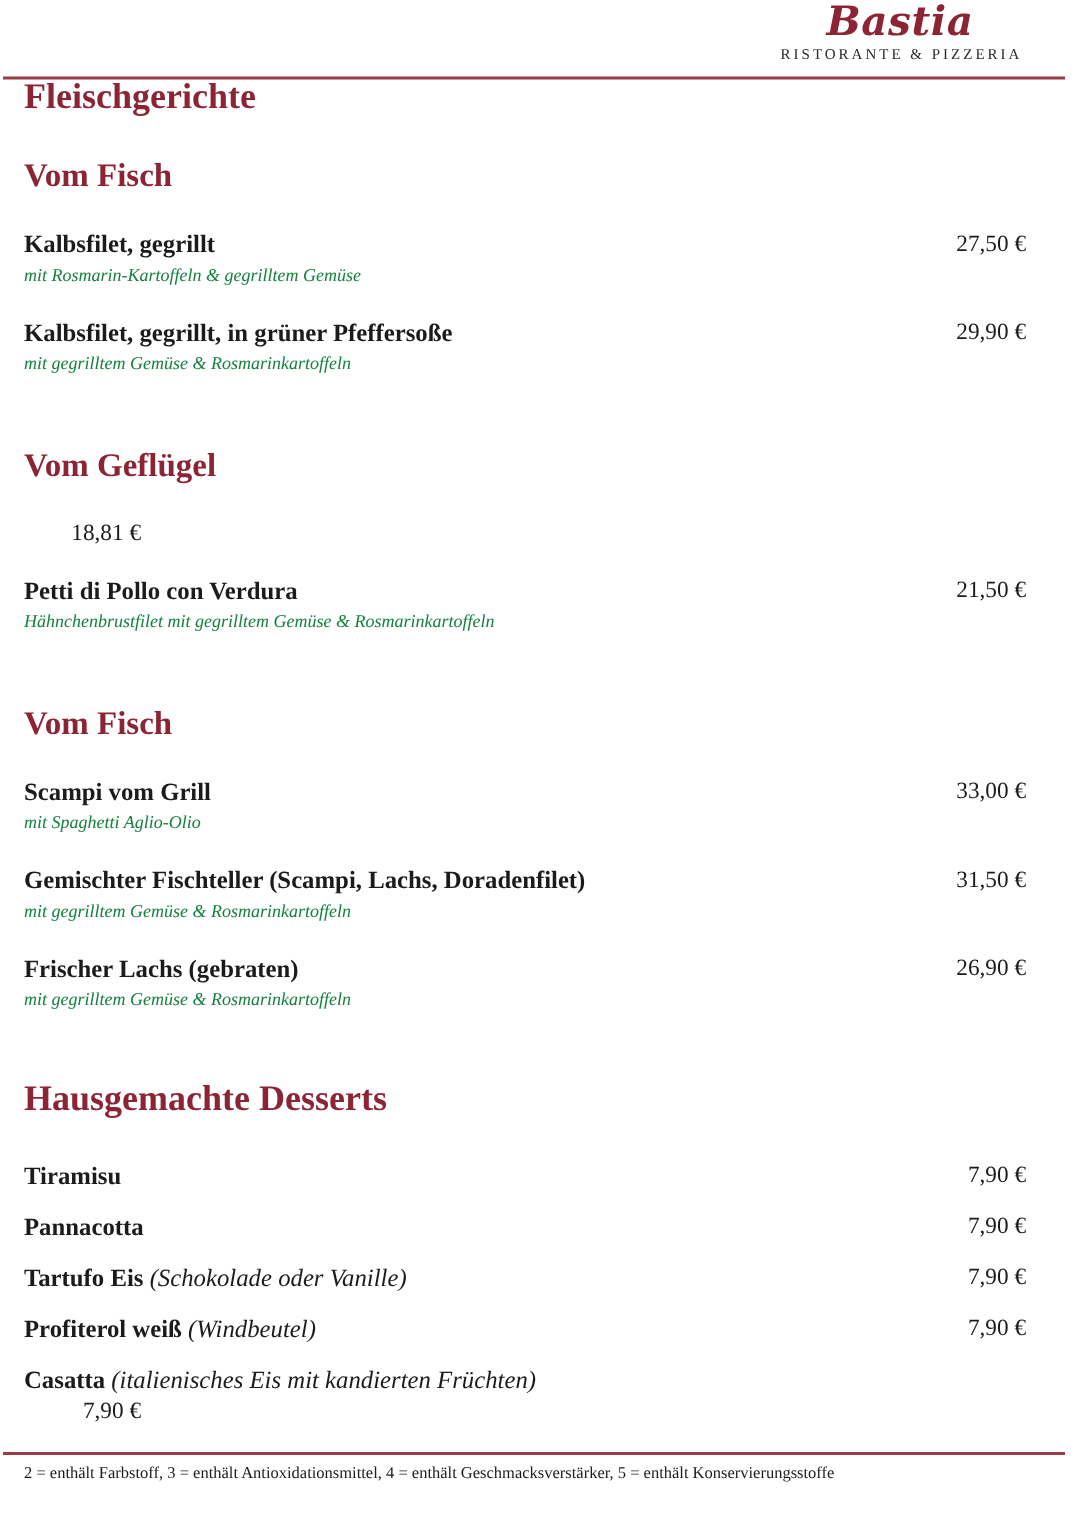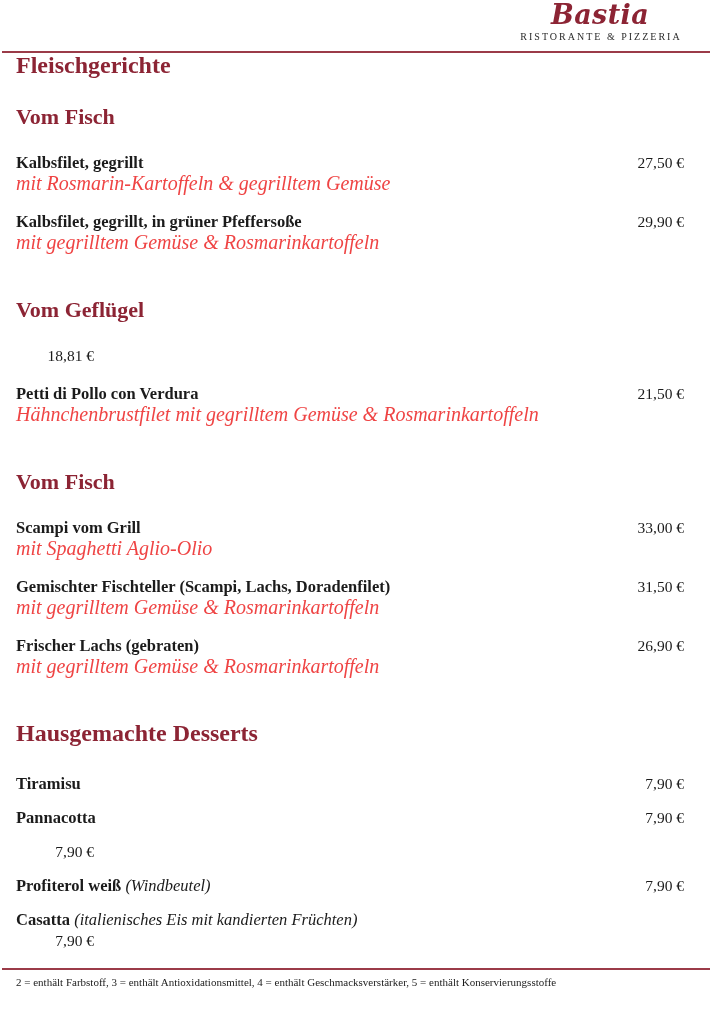--- a/index.html
+++ b/index.html
@@ -112,24 +112,24 @@
     line-height: 21px;
     display: block;
     color: #1b1b1b;
   }
   .item-name .paren {
     font-weight: normal;
     font-style: italic;
   }
   .item-desc {
     font-style: italic;
-    font-size: 20px;
+    font-size: 12px;
     line-height: 21px;
     display: block;
-    color: #ef4444;
+    color: #15803d;
   }
   .item-price {
     flex: 0 0 auto;
     width: 78px;
     text-align: right;
     font-size: 15.5px;
     line-height: 21px;
     color: #1b1b1b;
     white-space: nowrap;
   }
@@ -257,20 +257,23 @@
   </div>
 
   <div class="item dessert">
     <div class="item-text">
       <span class="item-name"><span>Pannacotta</span><span class="paren"></span></span>
     </div>
     <div class="item-price">7,90 €</div>
   </div>
 
   <div class="item dessert">
+    <div class="item-text">
+      <span class="item-name"><span>Tartufo Eis</span> <span class="paren">(Schokolade oder Vanille)</span></span>
+    </div>
     <div class="item-price">7,90 €</div>
   </div>
 
   <div class="item dessert">
     <div class="item-text">
       <span class="item-name"><span>Profiterol weiß</span> <span class="paren">(Windbeutel)</span></span>
     </div>
     <div class="item-price">7,90 €</div>
   </div>
 

